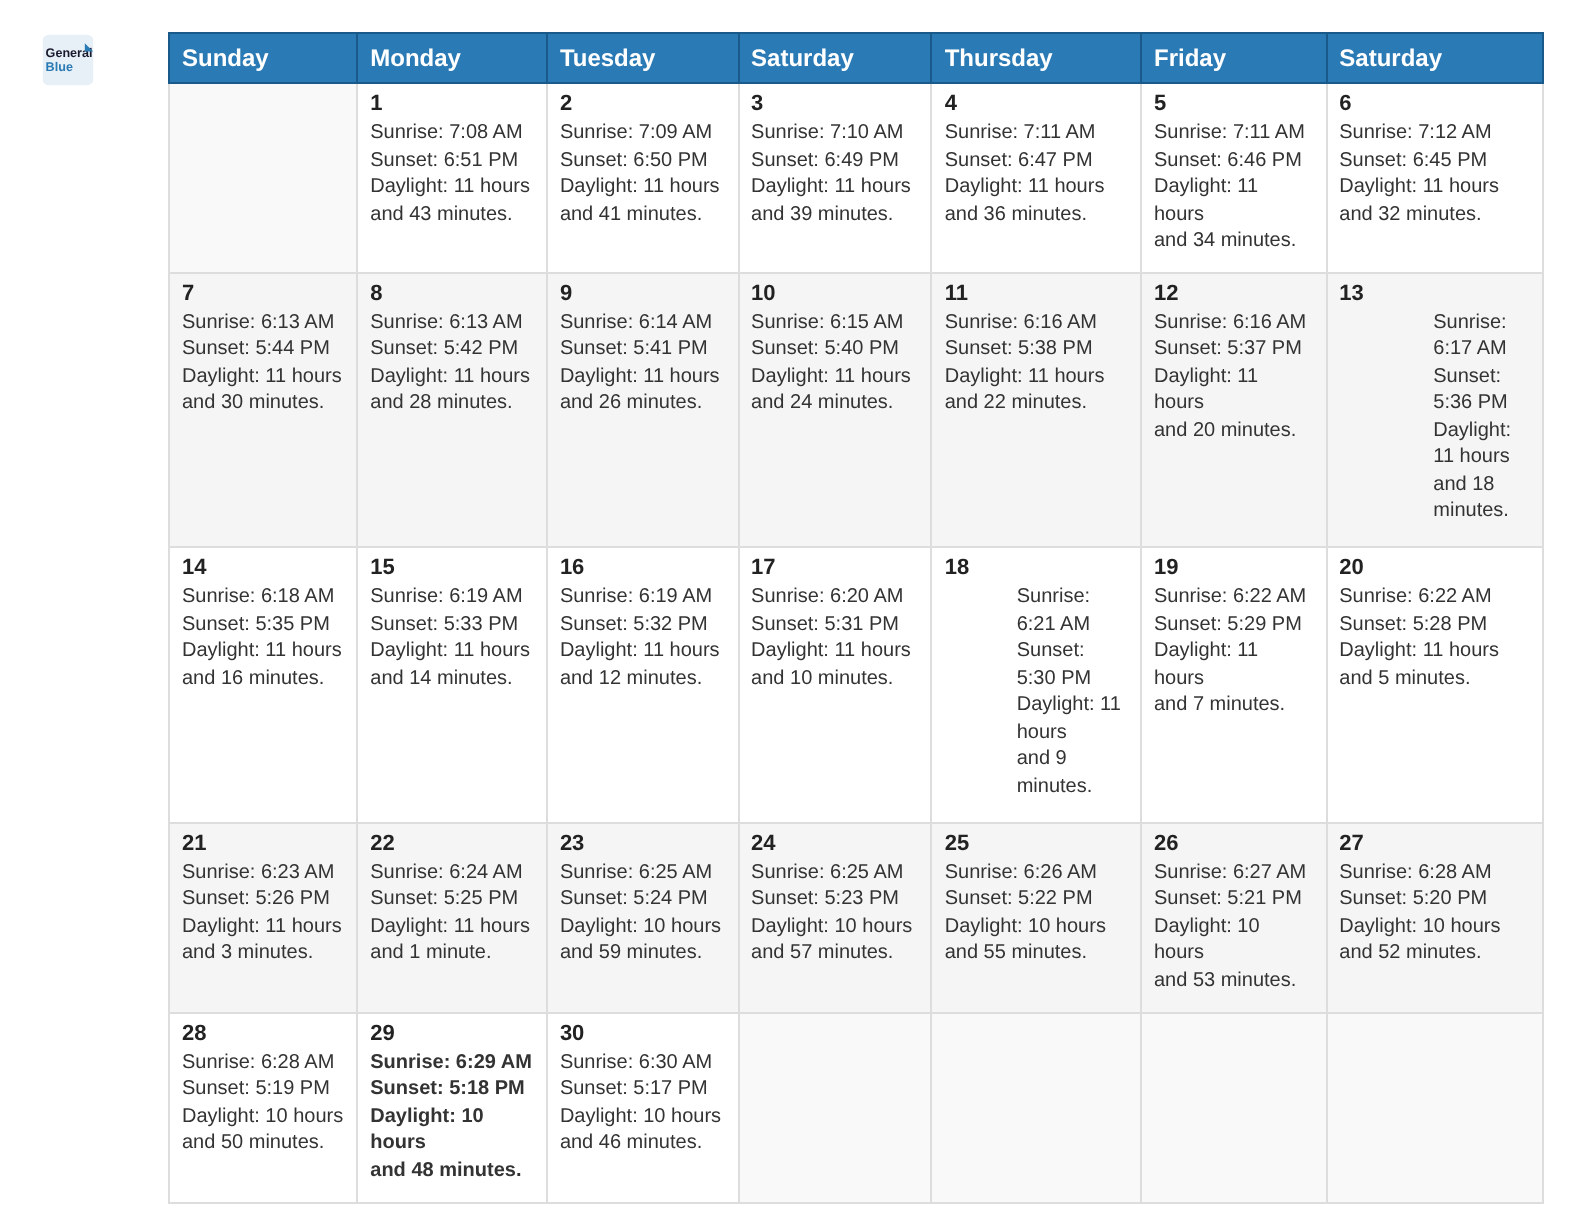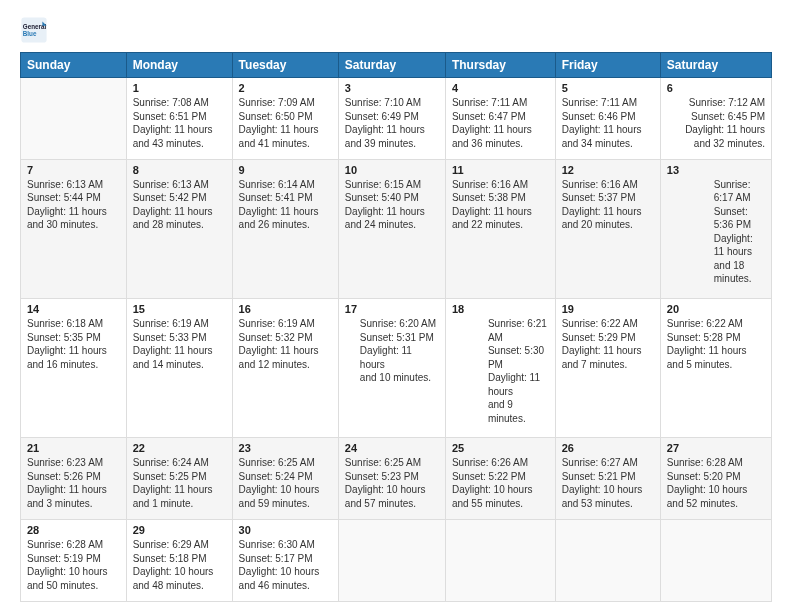--- a/index.html
+++ b/index.html
@@ -8,21 +8,22 @@
       background: #fff;
       width: 792px;
       height: 612px;
       overflow: hidden;
     }
     .page {
       width: 792px;
       height: 612px;
       padding: 16px 20px 10px 20px;
       display: flex;
-      flex-direction: column;
+      flex-direction: row;
+      gap: 32px;
     }
     .header {
       display: flex;
       justify-content: space-between;
       align-items: flex-start;
       margin-bottom: 8px;
     }
     .logo {
       display: flex;
       align-items: center;
@@ -156,21 +157,21 @@
           </td>
           <td>
             <div class="day-number">5</div>
             <div class="day-info" style="white-space: pre-line;">Sunrise: 7:11 AM
 Sunset: 6:46 PM
 Daylight: 11 hours
 and 34 minutes.</div>
           </td>
           <td>
             <div class="day-number">6</div>
-            <div class="day-info" style="white-space: pre-line; text-align: right;">Sunrise: 7:12 AM
+            <div class="day-info" style="white-space: pre-line;">Sunrise: 7:12 AM
 Sunset: 6:45 PM
 Daylight: 11 hours
 and 32 minutes.</div>
           </td>
         </tr>
         <tr class="row-shade">
           <td>
             <div class="day-number">7</div>
             <div class="day-info" style="white-space: pre-line;">Sunrise: 6:13 AM
 Sunset: 5:44 PM
@@ -237,21 +238,21 @@
           </td>
           <td>
             <div class="day-number">16</div>
             <div class="day-info" style="white-space: pre-line;">Sunrise: 6:19 AM
 Sunset: 5:32 PM
 Daylight: 11 hours
 and 12 minutes.</div>
           </td>
           <td>
             <div class="day-number">17</div>
-            <div class="day-info" style="white-space: pre-line; margin-left: 15px;">Sunrise: 6:20 AM
+            <div class="day-info" style="white-space: pre-line;">Sunrise: 6:20 AM
 Sunset: 5:31 PM
 Daylight: 11 hours
 and 10 minutes.</div>
           </td>
           <td>
             <div class="day-number">18</div>
             <div class="day-info" style="white-space: pre-line; margin-left: 36px;">Sunrise: 6:21 AM
 Sunset: 5:30 PM
 Daylight: 11 hours
 and 9 minutes.</div>
@@ -325,21 +326,21 @@
         <tr>
           <td>
             <div class="day-number">28</div>
             <div class="day-info" style="white-space: pre-line;">Sunrise: 6:28 AM
 Sunset: 5:19 PM
 Daylight: 10 hours
 and 50 minutes.</div>
           </td>
           <td>
             <div class="day-number">29</div>
-            <div class="day-info" style="white-space: pre-line;">Sunrise: 6:29 AM
+            <div class="day-info" style="white-space: pre-line; font-weight: bold;">Sunrise: 6:29 AM
 Sunset: 5:18 PM
 Daylight: 10 hours
 and 48 minutes.</div>
           </td>
           <td>
             <div class="day-number">30</div>
             <div class="day-info" style="white-space: pre-line;">Sunrise: 6:30 AM
 Sunset: 5:17 PM
 Daylight: 10 hours
 and 46 minutes.</div>

